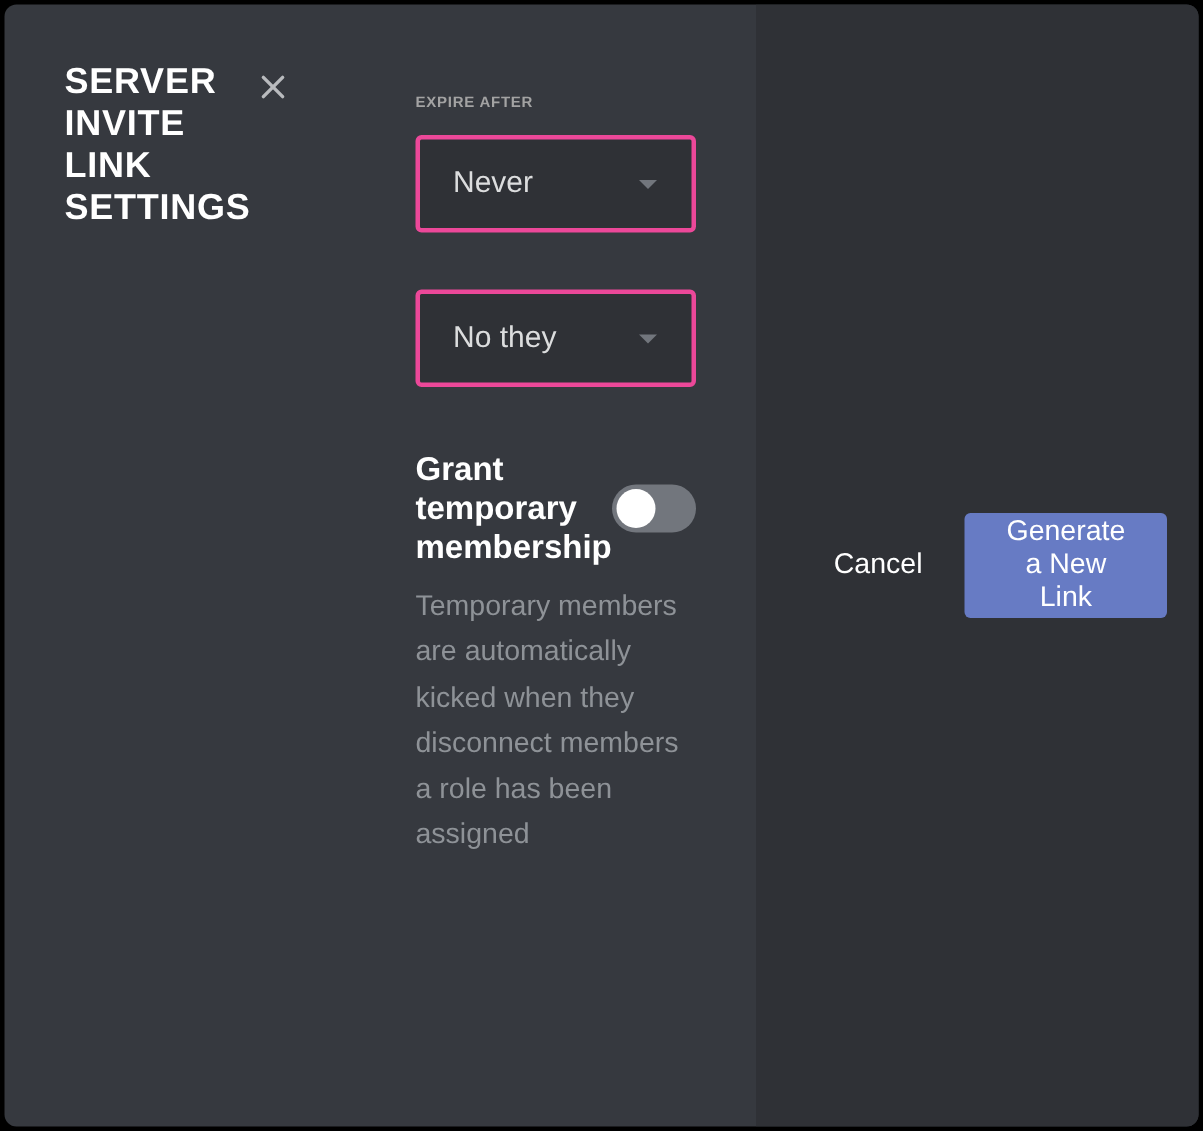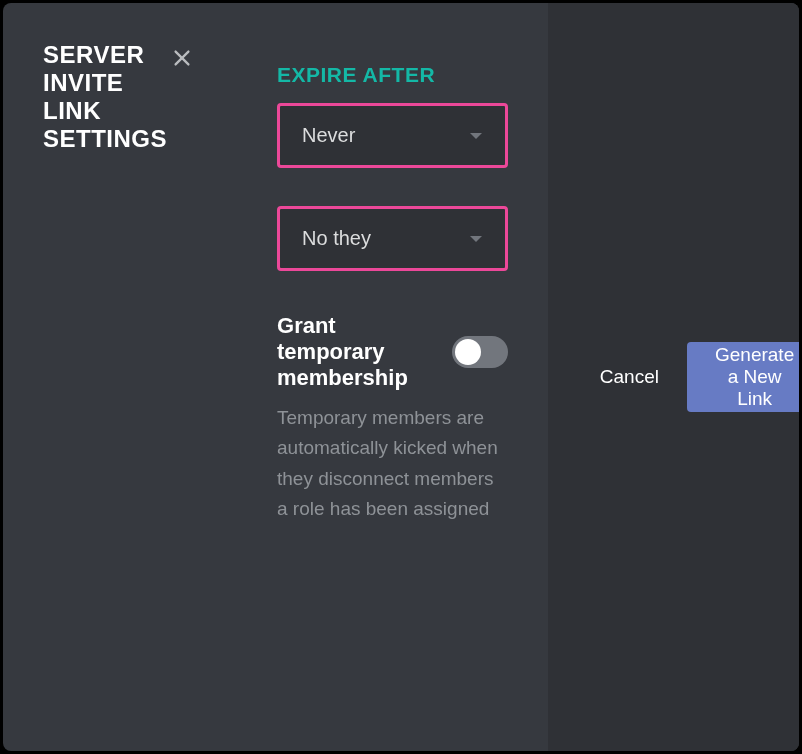--- a/index.html
+++ b/index.html
@@ -52,22 +52,22 @@
       height: 22px;
     }
     .modal-body {
       padding: 60px 40px 40px 40px;
       flex: 1;
     }
     .form-section {
       margin-bottom: 38px;
     }
     .form-label {
-      color: #14b8a6;
-      font-size: 21px;
+      color: #a3a3a3;
+      font-size: 10px;
       font-weight: 700;
       letter-spacing: 0.5px;
       text-transform: uppercase;
       margin-bottom: 16px;
       display: block;
     }
     .select-wrapper {
       position: relative;
       width: 100%;
     }
@@ -97,21 +97,20 @@
       fill: #72767d;
     }
     .toggle-section {
       margin-top: 42px;
     }
     .toggle-row {
       display: flex;
       align-items: center;
       justify-content: space-between;
       margin-bottom: 12px;
-      gap: 44px;
     }
     .toggle-title {
       color: #ffffff;
       font-size: 22px;
       font-weight: 600;
     }
     .toggle {
       width: 56px;
       height: 32px;
       background: #72767d;

